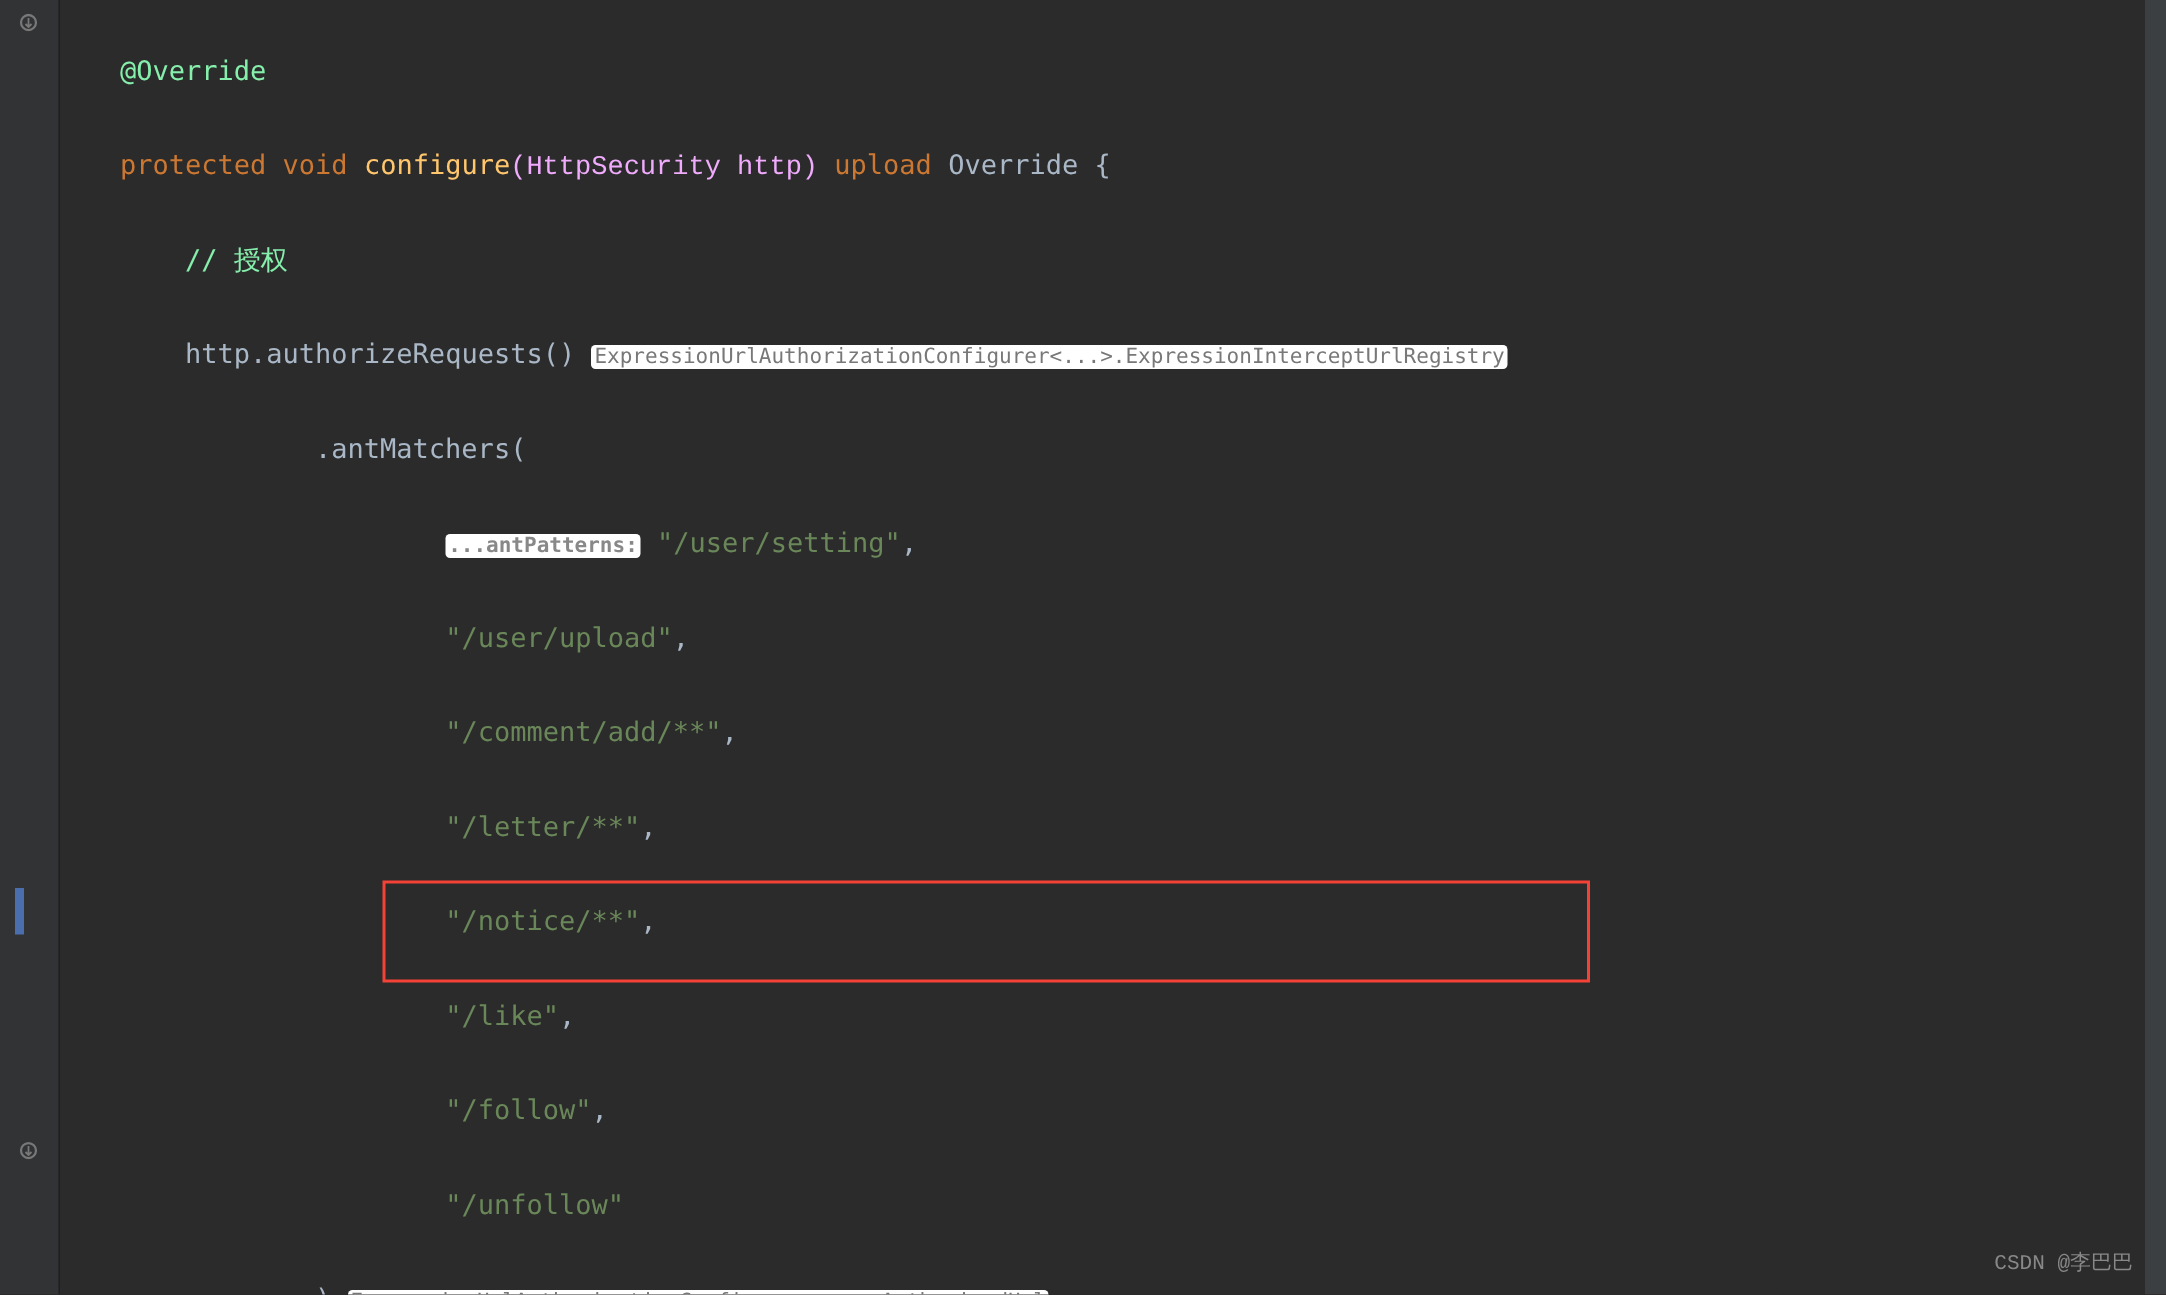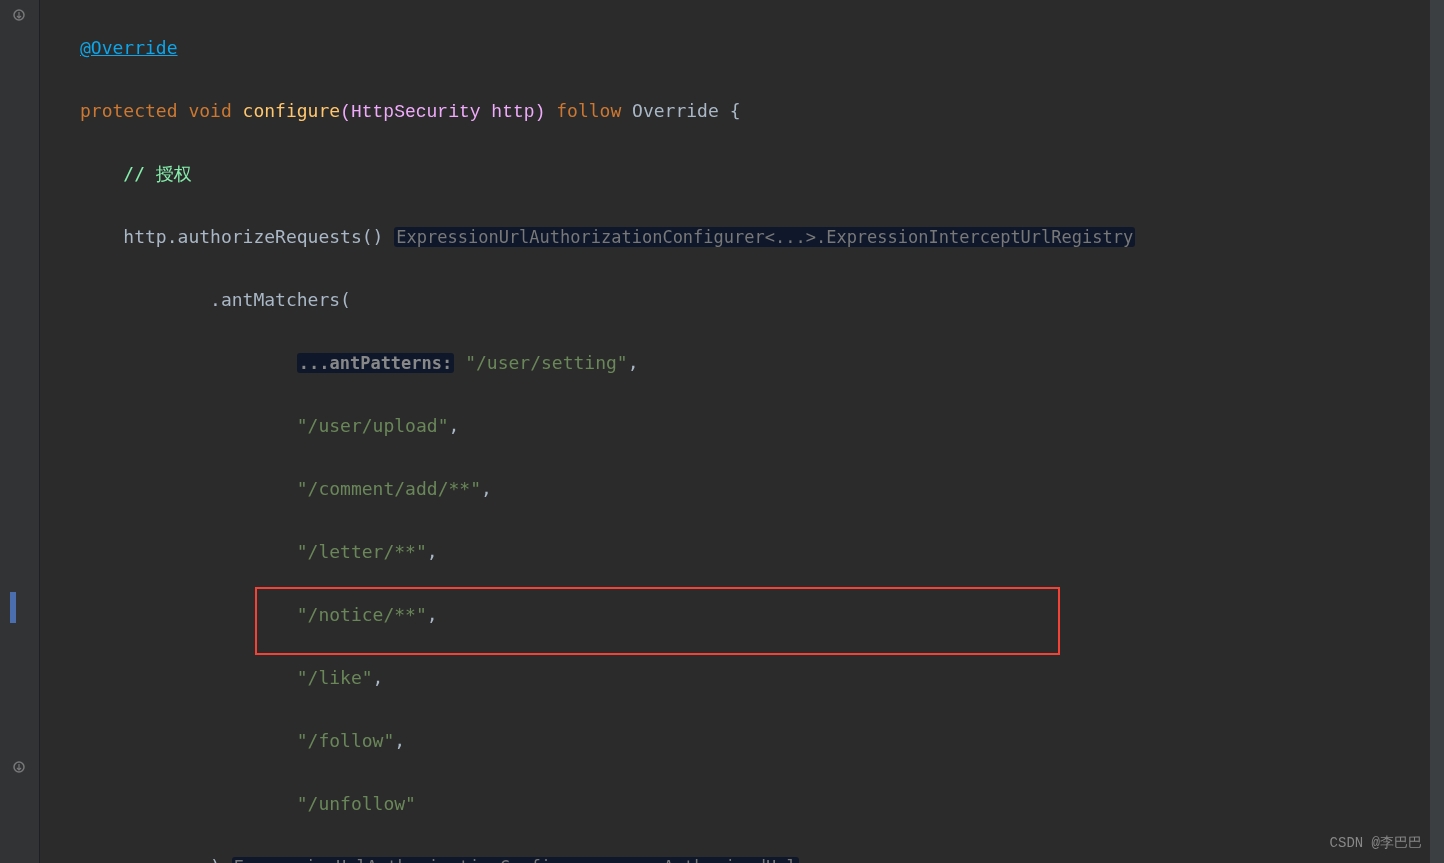--- a/index.html
+++ b/index.html
@@ -36,32 +36,32 @@
       width: 14px; height: 100%;
       background: #3c3f41;
     }
     .code {
       position: absolute;
       left: 40px; top: 0; right: 14px;
       padding-left: 40px;
       white-space: pre;
     }
     .line { display: block; height: 31.5px; }
-    .annotation { color: #0ea5e9; text-decoration: underline; }
+    .annotation { color: #86efac; }
     .keyword { color: #cc7832; margin-top: 36px; }
     .method { color: #ffc66d; text-align: right; }
     .param { color: #f0abfc; font-family: Liberation Mono, monospace; }
     .comment { color: #86efac; }
     .string { color: #6a8759; }
     .hint {
       color: #787878;
-      background: #0f172a;
+      background: #ffffff;
       padding: 0 2px;
       border-radius: 3px;
-      font-size: 17px;
+      font-size: 14px;
     }
     .hint-label { color: #888; font-weight: bold; }
     .redbox {
       position: absolute;
       border: 2px solid #f44336;
       pointer-events: none;
     }
     .watermark {
       position: absolute;
       right: 22px;
@@ -92,21 +92,21 @@
   <div class="gutter-icon" style="top:758px;">
     <svg viewBox="0 0 12 12">
         <circle cx="6" cy="6" r="5" fill="none" stroke="#787878" stroke-width="1.5"></circle>
         <path d="M6 3 L6 9 M4 7 L6 9 L8 7" stroke="#787878" fill="none" stroke-width="1.2"></path>
       </svg>
   </div>
 </div>
 
 <div class="code">
 <span class="line"><span class="annotation">@Override</span></span>
-<span class="line"><span class="keyword">protected</span> <span class="keyword">void</span> <span class="method">configure</span><span class="param">(HttpSecurity http)</span> <span class="keyword">follow</span> <span>Override {</span></span>
+<span class="line"><span class="keyword">protected</span> <span class="keyword">void</span> <span class="method">configure</span><span class="param">(HttpSecurity http)</span> <span class="keyword">upload</span> <span>Override {</span></span>
 <span class="line">    <span class="comment">// 授权</span></span>
 <span class="line">    <span>http.authorizeRequests()</span> <span class="hint">ExpressionUrlAuthorizationConfigurer&lt;...&gt;.ExpressionInterceptUrlRegistry</span></span>
 <span class="line">            <span>.antMatchers(</span></span>
 <span class="line">                    <span class="hint hint-label">...antPatterns:</span> <span class="string">"/user/setting"</span>,</span>
 <span class="line">                    <span class="string">"/user/upload"</span>,</span>
 <span class="line">                    <span class="string">"/comment/add/**"</span>,</span>
 <span class="line">                    <span class="string">"/letter/**"</span>,</span>
 <span class="line">                    <span class="string">"/notice/**"</span>,</span>
 <span class="line">                    <span class="string">"/like"</span>,</span>
 <span class="line">                    <span class="string">"/follow"</span>,</span>

